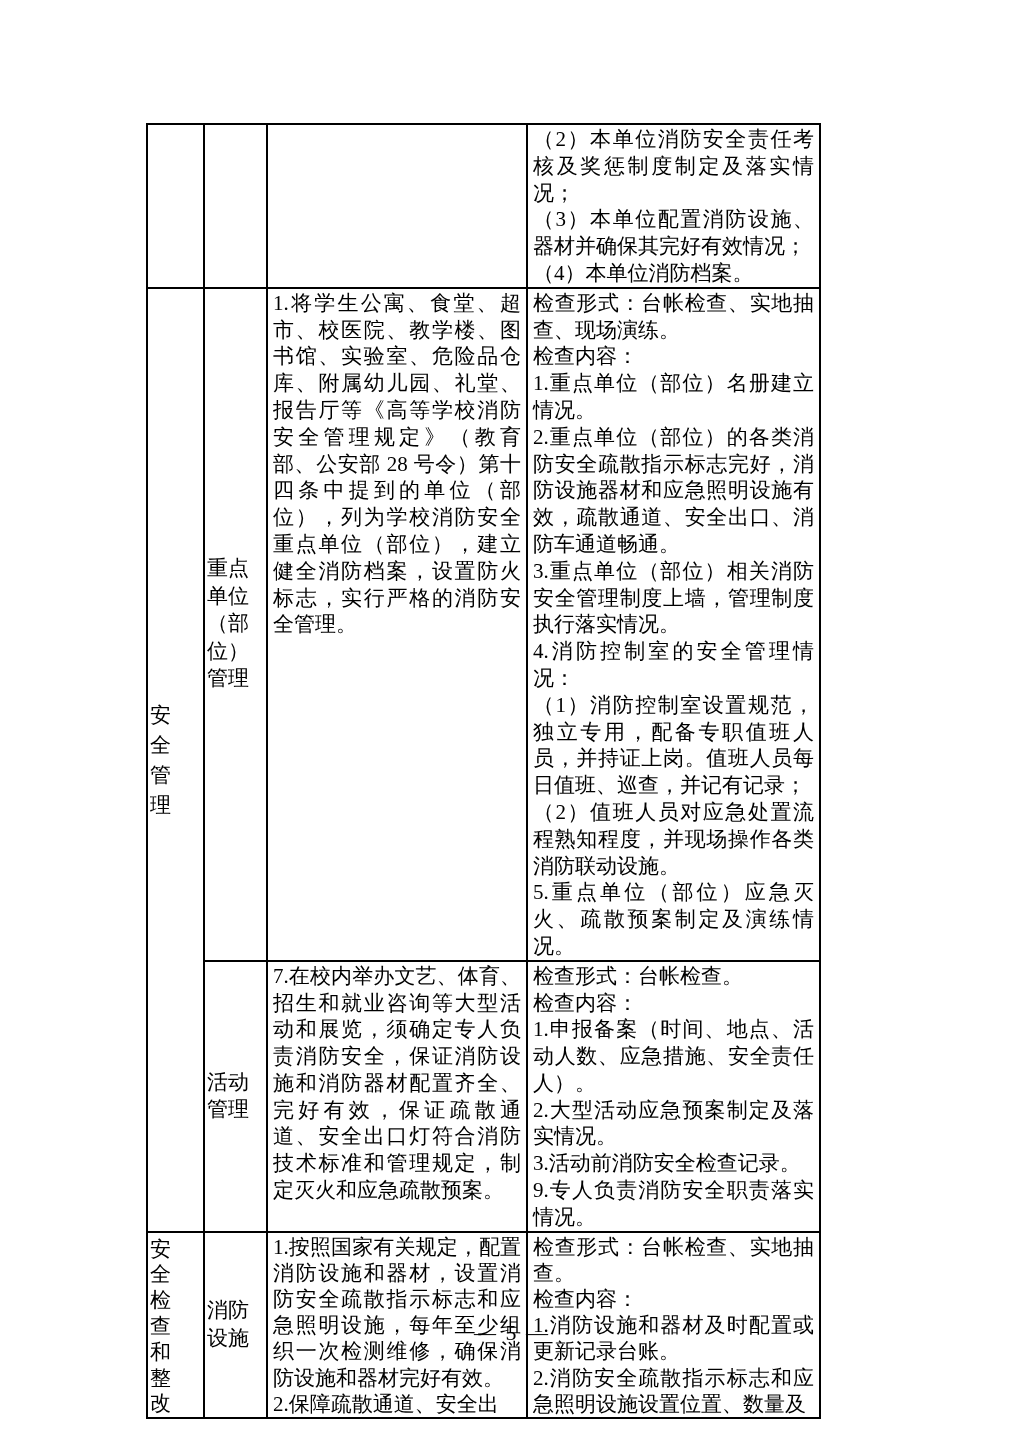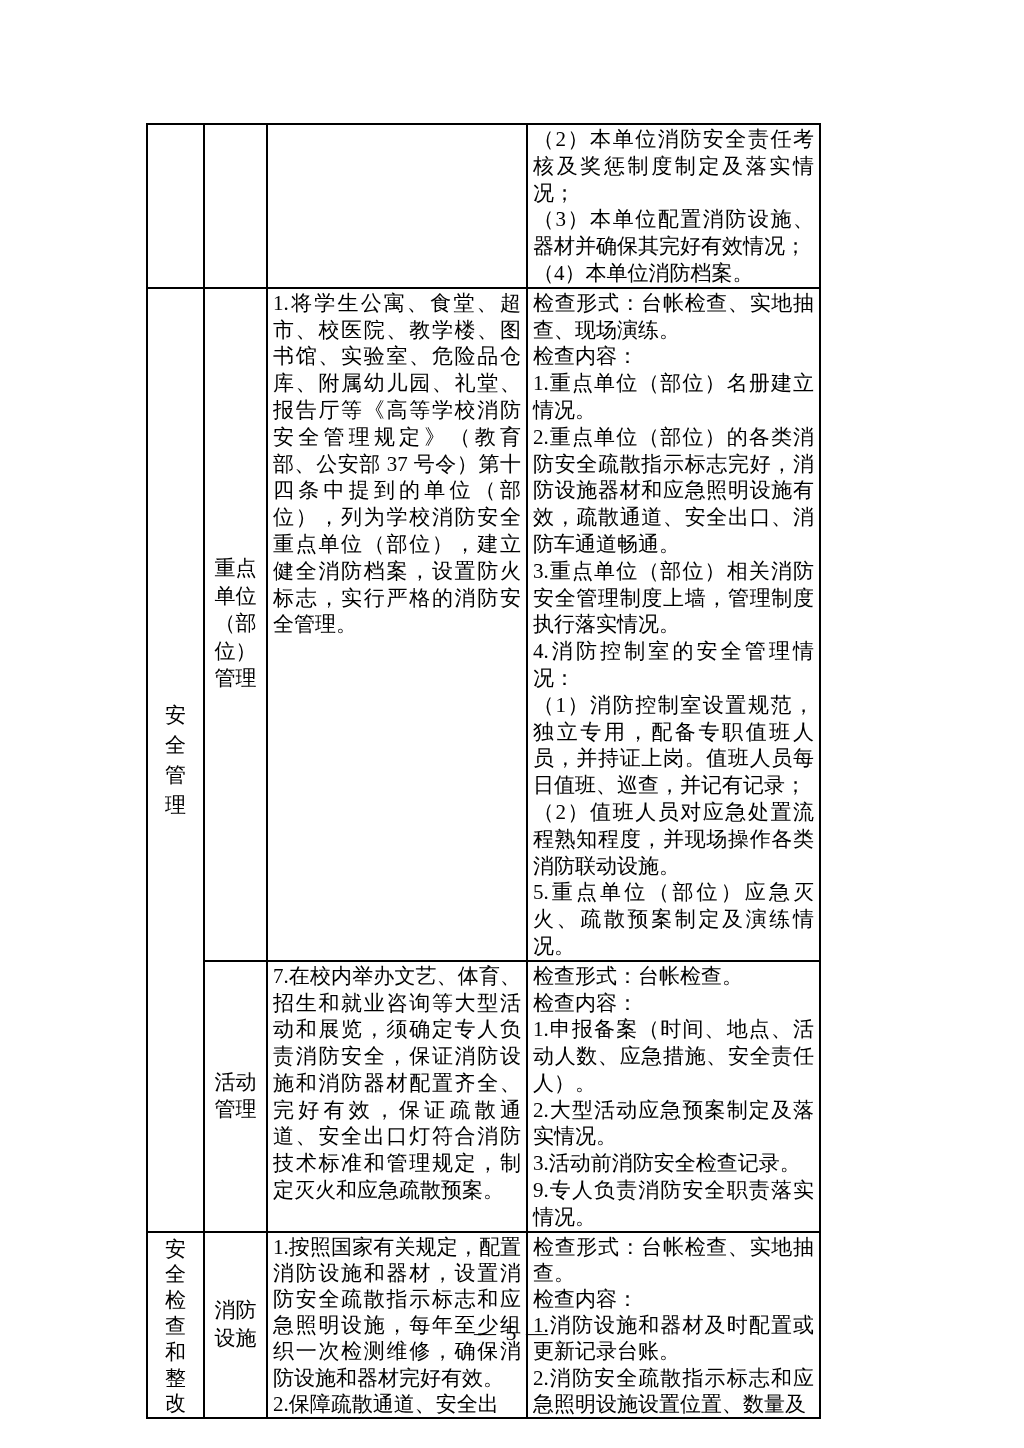--- a/index.html
+++ b/index.html
@@ -42,21 +42,21 @@
     text-justify: inter-character;
     padding: 1px 5px 0 5px;
     word-break: break-all;
     overflow-wrap: anywhere;
   }
   td.vmid { vertical-align: middle; }
   .vlabel {
     font-size: 21px;
     line-height: 27.5px;
     white-space: pre-line;
-    text-align: center;
+    text-align: left;
     padding: 0 2px;
   }
   .vlabel.wide-gap { line-height: 30px; }
   .vlabel.tight { line-height: 25.8px; padding-top: 4px; }
 
   tr.row-cont  { height: 136px; padding-left: 16px; }
   tr.row-key   { height: 619px; }
   tr.row-act   { height: 240px; }
   tr.row-fac   { height: 186px; }
   tr.row-fac .celltext { line-height: 26.2px; }
@@ -103,21 +103,21 @@
 理</div>
     </td>
     <td class="vmid">
       <div class="vlabel">重点
 单位
 （部
 位）
 管理</div>
     </td>
     <td>
-      <div class="celltext">1.将学生公寓、食堂、超市、校医院、教学楼、图书馆、实验室、危险品仓库、附属幼儿园、礼堂、报告厅等《高等学校消防安全管理规定》（教育部、公安部 37 号令）第十四条中提到的单位（部位），列为学校消防安全重点单位（部位），建立健全消防档案，设置防火标志，实行严格的消防安全管理。</div>
+      <div class="celltext">1.将学生公寓、食堂、超市、校医院、教学楼、图书馆、实验室、危险品仓库、附属幼儿园、礼堂、报告厅等《高等学校消防安全管理规定》（教育部、公安部 28 号令）第十四条中提到的单位（部位），列为学校消防安全重点单位（部位），建立健全消防档案，设置防火标志，实行严格的消防安全管理。</div>
     </td>
     <td>
       <div class="celltext">检查形式：台帐检查、实地抽查、现场演练。
 检查内容：
 1.重点单位（部位）名册建立情况。
 2.重点单位（部位）的各类消防安全疏散指示标志完好，消防设施器材和应急照明设施有效，疏散通道、安全出口、消防车通道畅通。
 3.重点单位（部位）相关消防安全管理制度上墙，管理制度执行落实情况。
 4.消防控制室的安全管理情况：
 （1）消防控制室设置规范，独立专用，配备专职值班人员，并持证上岗。值班人员每日值班、巡查，并记有记录；
 （2）值班人员对应急处置流程熟知程度，并现场操作各类消防联动设施。

